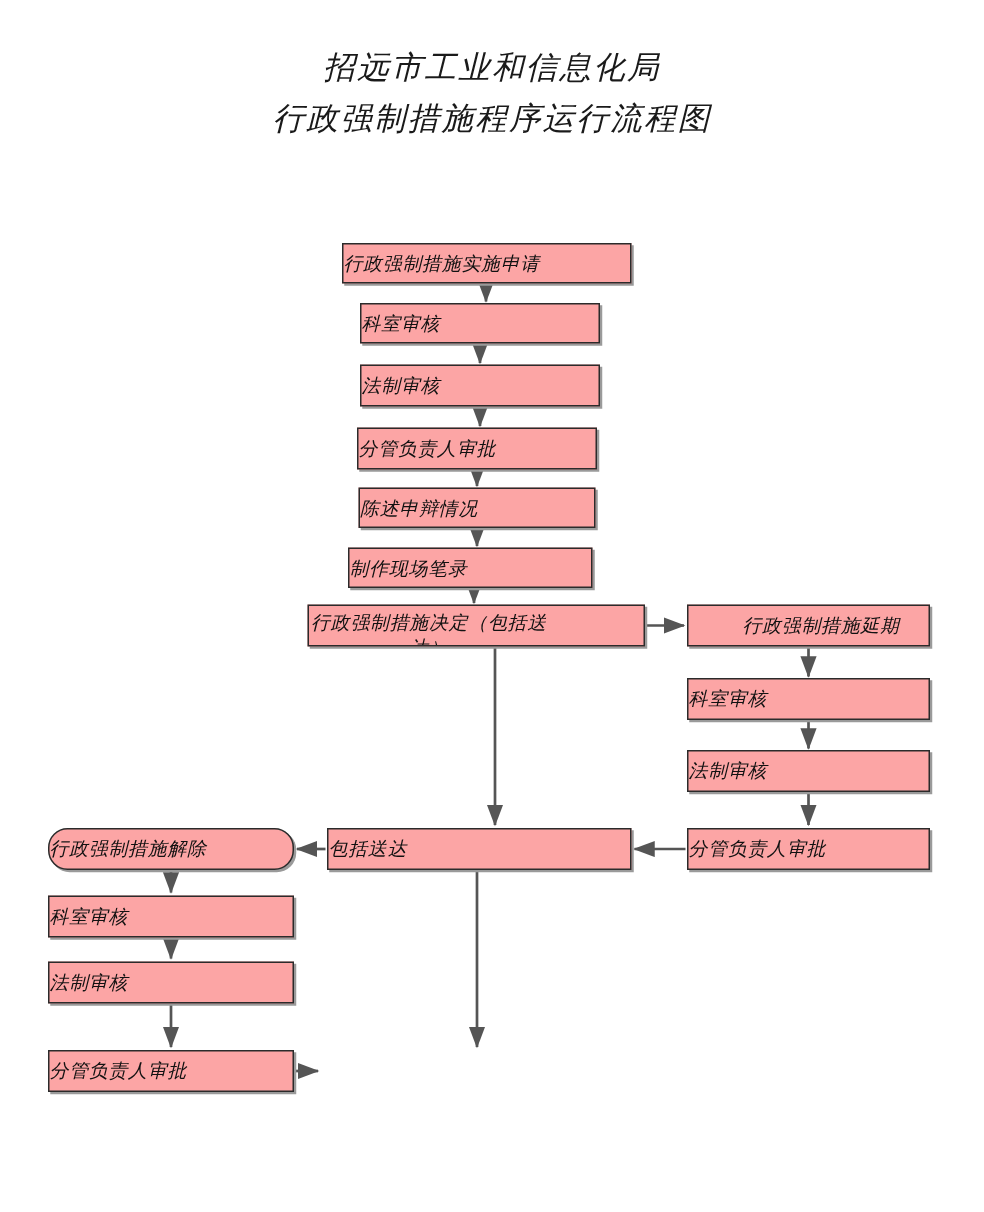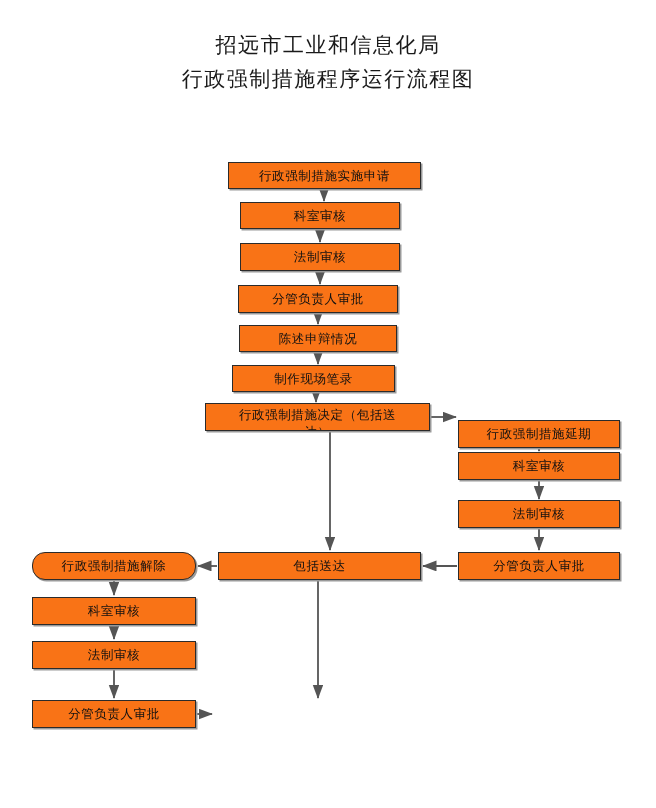--- a/index.html
+++ b/index.html
@@ -12,20 +12,21 @@
     height: 808px;
     position: relative;
     font-family: "Liberation Serif", "DejaVu Serif", serif;
     color: #000000;
     overflow: hidden;
   }
   #page-root {
     position: relative;
     width: 656px;
     height: 808px;
+    font-style: italic;
   }
   .title-block {
     position: absolute;
     left: 0;
     top: 28px;
     width: 656px;
     text-align: center;
   }
   .title-line {
     font-size: 21px;
@@ -37,26 +38,25 @@
   .flow-canvas {
     position: absolute;
     left: 0;
     top: 0;
     width: 656px;
     height: 808px;
   }
   .node {
     position: absolute;
     box-sizing: border-box;
-    background: #f97316;
+    background: #fca5a5;
     border: 1px solid #2b2b2b;
     box-shadow: 1.5px 1.5px 0 0 #9a9a9a;
     display: flex;
     align-items: center;
-    justify-content: center;
     text-align: center;
     font-size: 12.5px;
     line-height: 18px;
     letter-spacing: 0.6px;
     color: #111111;
     overflow: hidden;
     font-family: "Liberation Serif", "DejaVu Serif", serif;
   }
   .node.clipped {
     align-items: flex-start;
@@ -137,21 +137,21 @@
     </div>
 
     <div class="node" style="left:232px; top:365px; width:163px; height:27px;">
       <span class="node-text">制作现场笔录</span>
     </div>
 
     <div class="node clipped" style="left:205px; top:403px; width:225px; height:28px;">
       <span class="node-text">行政强制措施决定（包括送达）</span>
     </div>
 
-    <div class="node" style="left:458px; top:420px; width:162px; height:28px;">
+    <div class="node" style="left:458px; top:403px; width:162px; height:28px;padding-left:36px;">
       <span class="node-text">行政强制措施延期</span>
     </div>
 
     <div class="node" style="left:458px; top:452px; width:162px; height:28px;">
       <span class="node-text">科室审核</span>
     </div>
 
     <div class="node" style="left:458px; top:500px; width:162px; height:28px;">
       <span class="node-text">法制审核</span>
     </div>

